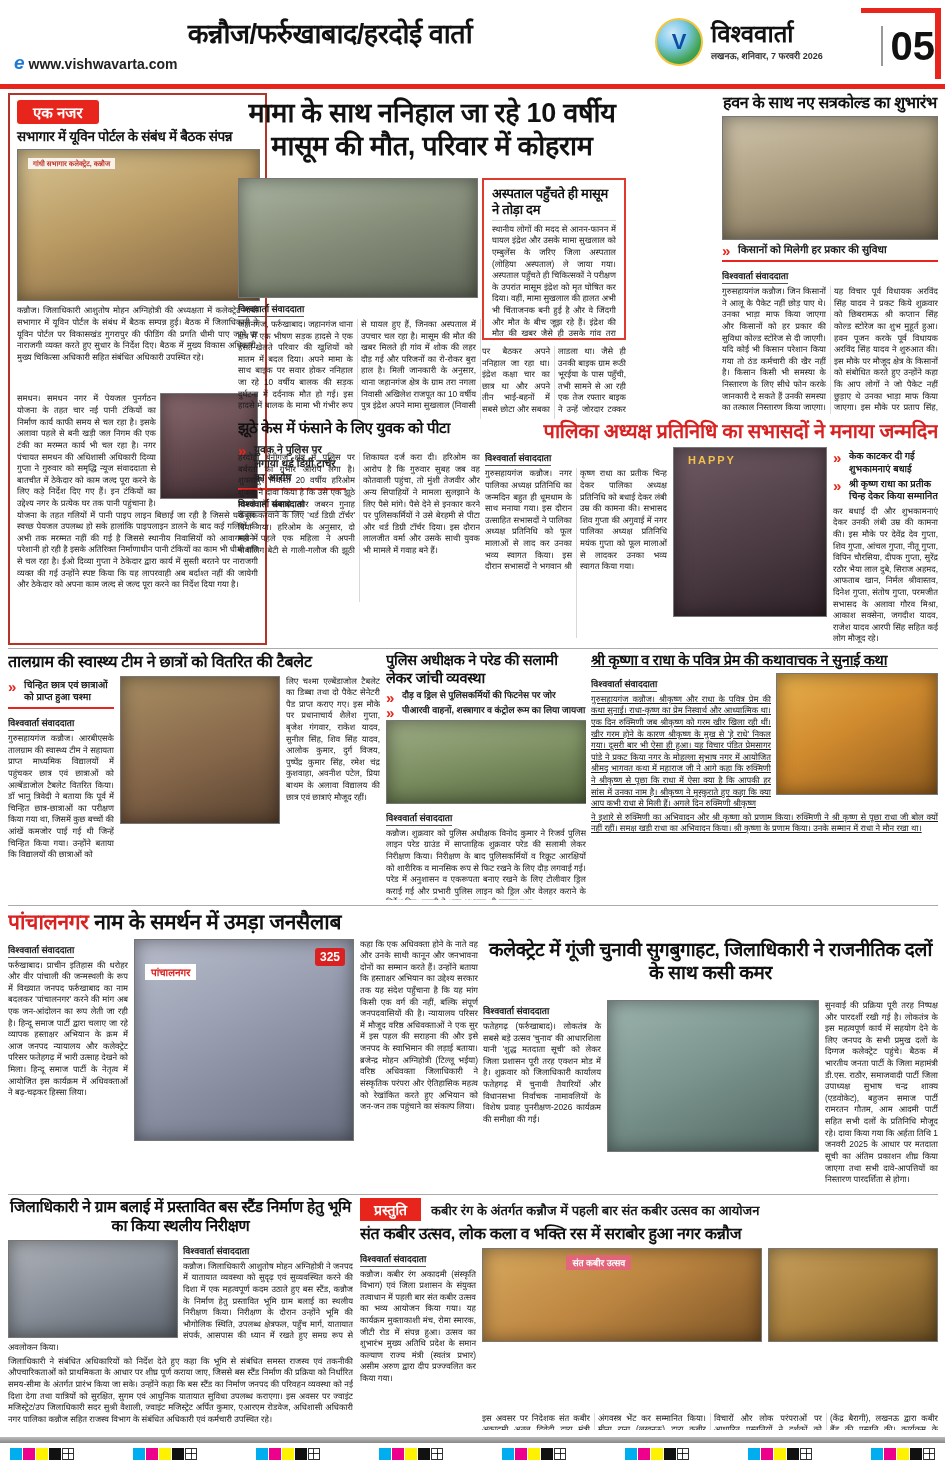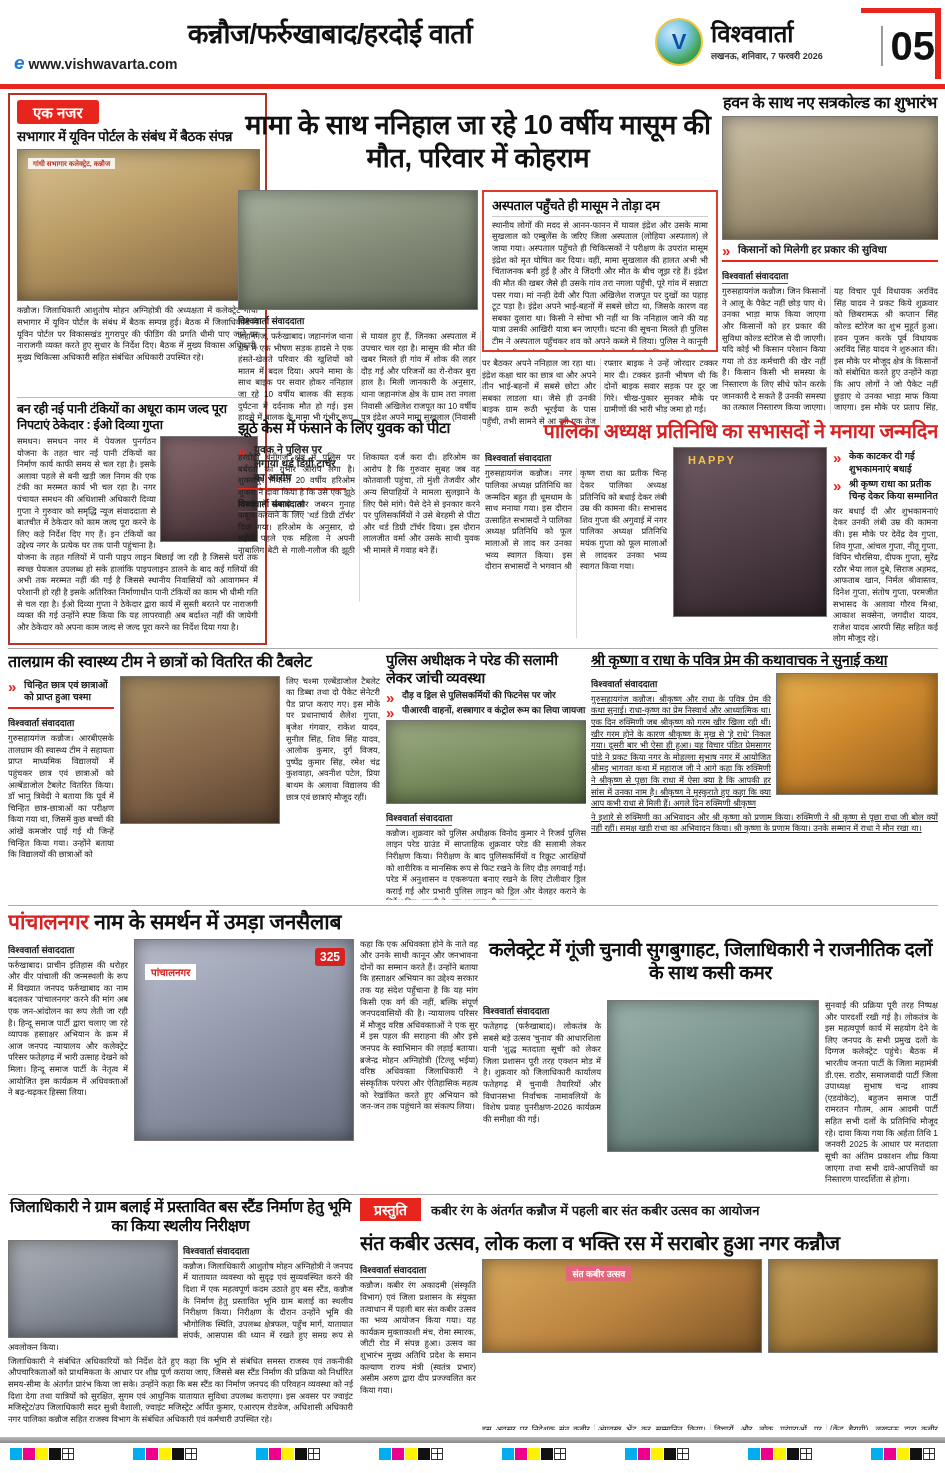--- a/index.html
+++ b/index.html
@@ -84,28 +84,27 @@
 
   <div class="band" style="top:93px;height:552px;">
 
     <section class="art" style="left:0;top:0;width:259px;height:552px;border:2px solid #b5342a;padding:5px 7px;box-sizing:border-box;">
       <span class="ekbadge">एक नजर</span>
       <div class="hl" style="font-size:13.5px;margin:5px 0 4px;">सभागार में यूविन पोर्टल के संबंध में बैठक संपन्न</div>
       <div class="ph" style="width:100%;height:150px;background:linear-gradient(160deg,#d8c493 0%,#b99a63 45%,#7d6241 100%);">
         <span class="ovl" style="top:8px;left:10px;background:rgba(255,255,255,.85);color:#c0392b;font-size:7px;padding:1px 5px;">गांधी सभागार  कलेक्ट्रेट, कन्नौज</span>
       </div>
       <div class="body" style="margin-top:4px;height:88px;">कन्नौज। जिलाधिकारी आशुतोष मोहन अग्निहोत्री की अध्यक्षता में कलेक्ट्रेट गांधी सभागार में यूविन पोर्टल के संबंध में बैठक सम्पन्न हुई। बैठक में जिलाधिकारी ने यूविन पोर्टल पर विकासखंड गुगरापुर की फीडिंग की प्रगति धीमी पाए जाने पर नाराजगी व्यक्त करते हुए सुधार के निर्देश दिए। बैठक में मुख्य विकास अधिकारी, मुख्य चिकित्सा अधिकारी सहित संबंधित अधिकारी उपस्थित रहे।</div>
-      <div class="hl" style="font-size:12.5px;margin:4px 0 3px;border-top:1px solid #bbb;padding-top:4px;">बन रही नई पानी टंकियों का अधूरा काम जल्द पूरा निपटाएं ठेकेदार : ईओ दिव्या गुप्ता</div>
       <div style="overflow:hidden;">
         <div class="ph" style="float:right;width:96px;height:104px;margin:0 0 3px 4px;background:linear-gradient(160deg,#8a6b70 0%,#5d4449 60%,#3c2b2f 100%);"></div>
         <div class="body">समधन। समधन नगर में पेयजल पुनर्गठन योजना के तहत चार नई पानी टंकियों का निर्माण कार्य काफी समय से चल रहा है। इसके अलावा पहले से बनी खड़ी जल निगम की एक टंकी का मरम्मत कार्य भी चल रहा है। नगर पंचायत समधन की अधिशासी अधिकारी दिव्या गुप्ता ने गुरुवार को समृद्धि न्यूज संवाददाता से बातचीत में ठेकेदार को काम जल्द पूरा करने के लिए कड़े निर्देश दिए गए हैं। इन टंकियों का उद्देश्य नगर के प्रत्येक घर तक पानी पहुंचाना है। योजना के तहत गलियों में पानी पाइप लाइन बिछाई जा रही है जिससे घरों तक स्वच्छ पेयजल उपलब्ध हो सके हालांकि पाइपलाइन डालने के बाद कई गलियों की अभी तक मरम्मत नहीं की गई है जिससे स्थानीय निवासियों को आवागमन में परेशानी हो रही है इसके अतिरिक्त निर्माणाधीन पानी टंकियों का काम भी धीमी गति से चल रहा है। ईओ दिव्या गुप्ता ने ठेकेदार द्वारा कार्य में सुस्ती बरतने पर नाराजगी व्यक्त की गई उन्होंने स्पष्ट किया कि यह लापरवाही अब बर्दाश्त नहीं की जायेगी और ठेकेदार को अपना काम जल्द से जल्द पूरा करने का निर्देश दिया गया है।</div>
       </div>
     </section>
 
-    <section class="art" style="left:230px;top:16px;width:480px;height:322px;">
+    <section class="art" style="left:230px;top:4px;width:388px;height:322px;">
       <div class="hl" style="font-size:27px;text-align:center;height:78px;">मामा के साथ ननिहाल जा रहे 10 वर्षीय मासूम की मौत, परिवार में कोहराम</div>
       <div class="row" style="margin-top:3px;">
         <div style="width:238px;">
           <div class="ph" style="width:238px;height:118px;background:linear-gradient(165deg,#aab4a2 0%,#8b937f 40%,#5f6657 100%);"></div>
           <div class="by">विश्ववार्ता संवाददाता</div>
           <div class="body c2" style="height:100px;">जहानगंज, फर्रुखाबाद। जहानगंज थाना क्षेत्र में एक भीषण सड़क हादसे ने एक हंसते-खेलते परिवार की खुशियों को मातम में बदल दिया। अपने मामा के साथ बाइक पर सवार होकर ननिहाल जा रहे 10 वर्षीय बालक की सड़क दुर्घटना में दर्दनाक मौत हो गई। इस हादसे में बालक के मामा भी गंभीर रूप से घायल हुए हैं, जिनका अस्पताल में उपचार चल रहा है। मासूम की मौत की खबर मिलते ही गांव में शोक की लहर दौड़ गई और परिजनों का रो-रोकर बुरा हाल है। मिली जानकारी के अनुसार, थाना जहानगंज क्षेत्र के ग्राम तरा नगला निवासी अखिलेश राजपूत का 10 वर्षीय पुत्र इंद्रेश अपने मामा सुखलाल (निवासी ग्राम बसौला, थाना शमशाबाद) के साथ बाइक</div>
         </div>
         <div style="width:236px;">
           <div class="box" style="height:146px;overflow:hidden;">
             <div class="hl" style="font-size:13px;border-bottom:1px solid #ccc;padding-bottom:2px;margin-bottom:3px;">अस्पताल पहुँचते ही मासूम ने तोड़ा दम</div>
@@ -232,21 +231,21 @@
         <div class="body">कन्नौज। जिलाधिकारी आशुतोष मोहन अग्निहोत्री ने जनपद में यातायात व्यवस्था को सुदृढ़ एवं सुव्यवस्थित करने की दिशा में एक महत्वपूर्ण कदम उठाते हुए बस स्टैंड, कन्नौज के निर्माण हेतु प्रस्तावित भूमि ग्राम बलाई का स्थलीय निरीक्षण किया। निरीक्षण के दौरान उन्होंने भूमि की भौगोलिक स्थिति, उपलब्ध क्षेत्रफल, पहुँच मार्ग, यातायात संपर्क, आसपास की ध्यान में रखते हुए समग्र रूप से अवलोकन किया।</div>
         <div class="body" style="margin-top:2px;">जिलाधिकारी ने संबंधित अधिकारियों को निर्देश देते हुए कहा कि भूमि से संबंधित समस्त राजस्व एवं तकनीकी औपचारिकताओं को प्राथमिकता के आधार पर शीघ्र पूर्ण कराया जाए, जिससे बस स्टैंड निर्माण की प्रक्रिया को निर्धारित समय-सीमा के अंतर्गत प्रारंभ किया जा सके। उन्होंने कहा कि बस स्टैंड का निर्माण जनपद की परिवहन व्यवस्था को नई दिशा देगा तथा यात्रियों को सुरक्षित, सुगम एवं आधुनिक यातायात सुविधा उपलब्ध कराएगा। इस अवसर पर ज्वाइंट मजिस्ट्रेट/उप जिलाधिकारी सदर सुश्री वैशाली, ज्वाइंट मजिस्ट्रेट अर्पित कुमार, एआरएम रोडवेज, अधिशासी अधिकारी नगर पालिका कन्नौज सहित राजस्व विभाग के संबंधित अधिकारी एवं कर्मचारी उपस्थित रहे।</div>
       </div>
     </section>
 
     <section class="art" style="left:352px;top:3px;width:578px;height:232px;">
       <div class="row" style="align-items:center;gap:10px;">
         <span class="kbadge">प्रस्तुति</span>
         <span style="font-size:13px;font-weight:bold;">कबीर रंग के अंतर्गत कन्नौज में पहली बार संत कबीर उत्सव का आयोजन</span>
       </div>
-      <div class="hl" style="font-size:20px;margin-top:10px;">संत कबीर उत्सव, लोक कला व भक्ति रस में सराबोर हुआ नगर कन्नौज</div>
+      <div class="hl" style="font-size:16px;margin-top:3px;">संत कबीर उत्सव, लोक कला व भक्ति रस में सराबोर हुआ नगर कन्नौज</div>
       <div class="row" style="margin-top:4px;">
         <div style="width:116px;">
           <div class="by">विश्ववार्ता संवाददाता</div>
           <div class="body" style="height:140px;">कन्नौज। कबीर रंग अकादमी (संस्कृति विभाग) एवं जिला प्रशासन के संयुक्त तत्वाधान में पहली बार संत कबीर उत्सव का भव्य आयोजन किया गया। यह कार्यक्रम मुक्ताकाशी मंच, रोमा स्मारक, जीटी रोड में संपन्न हुआ। उत्सव का शुभारंभ मुख्य अतिथि प्रदेश के समान कल्याण राज्य मंत्री (स्वतंत्र प्रभार) असीम अरुण द्वारा दीप प्रज्ज्वलित कर किया गया।</div>
         </div>
         <div class="ph" style="flex:1;height:92px;background:linear-gradient(150deg,#d9a95e 0%,#bb8440 50%,#7c5426 100%);">
           <span class="ovl" style="top:6px;left:30%;background:rgba(233,94,130,.85);color:#fff;font-size:9px;padding:1px 6px;">संत कबीर उत्सव</span>
         </div>
         <div class="ph" style="width:168px;height:92px;background:linear-gradient(150deg,#caa25e 0%,#a97f3d 50%,#6d4f22 100%);"></div>
       </div>

